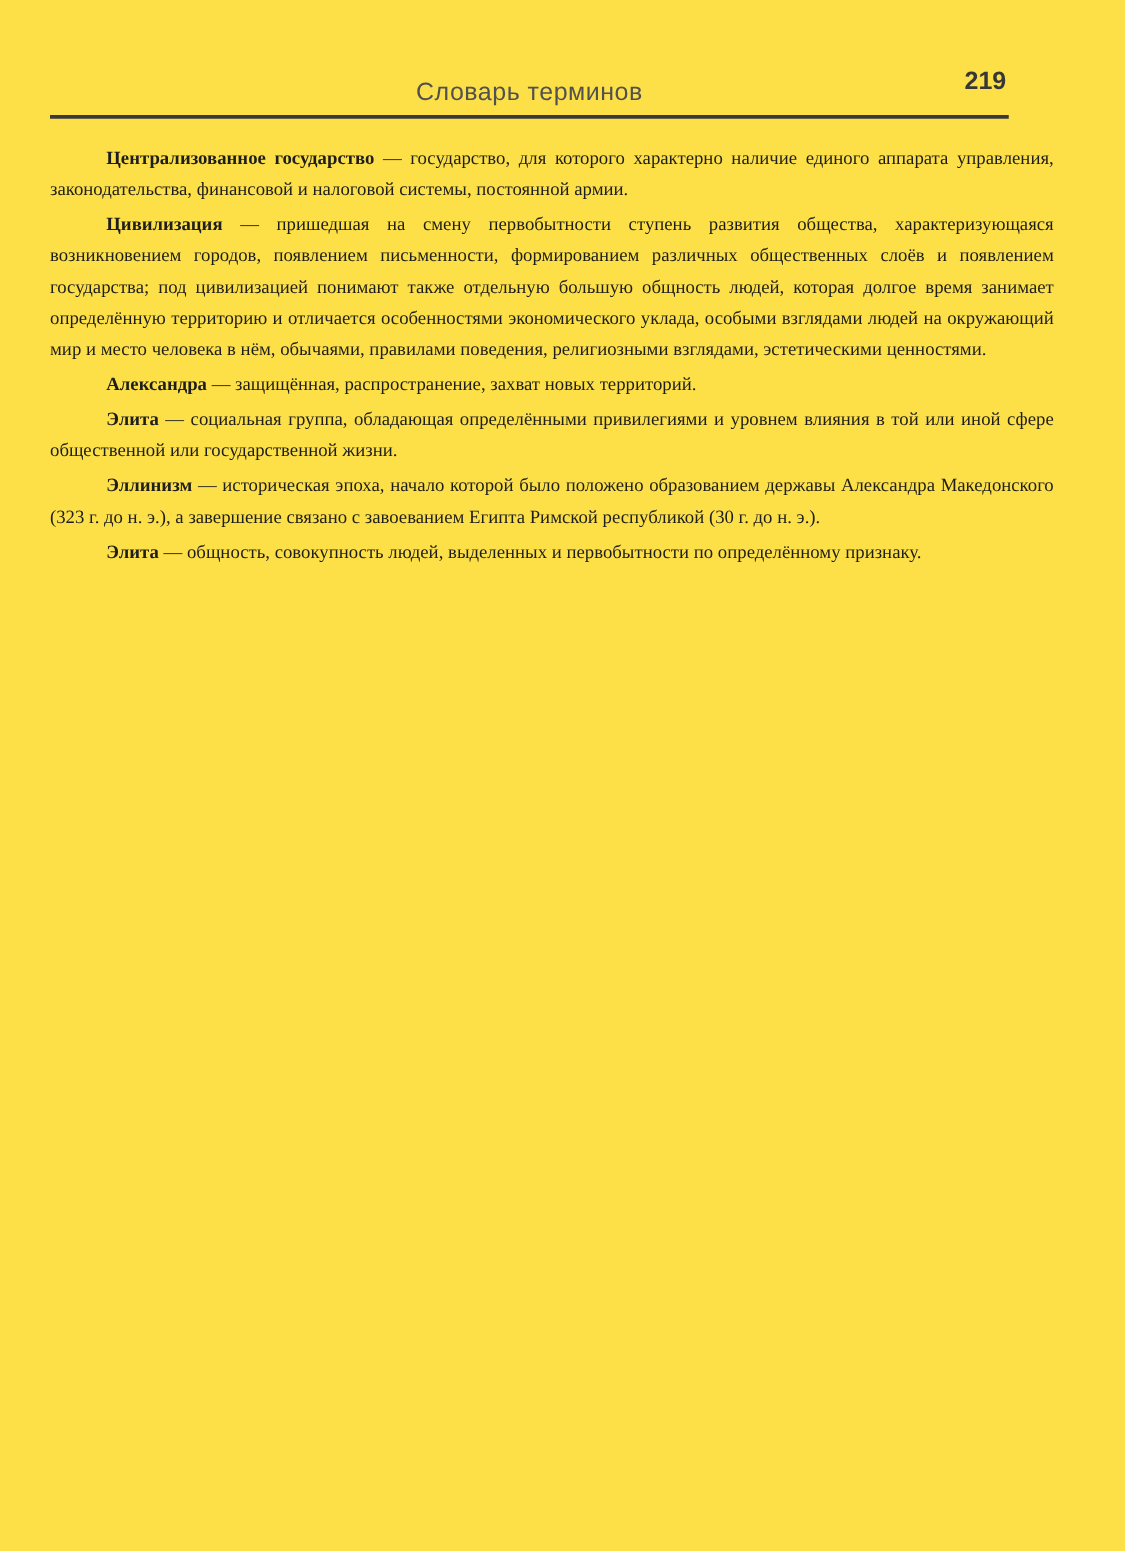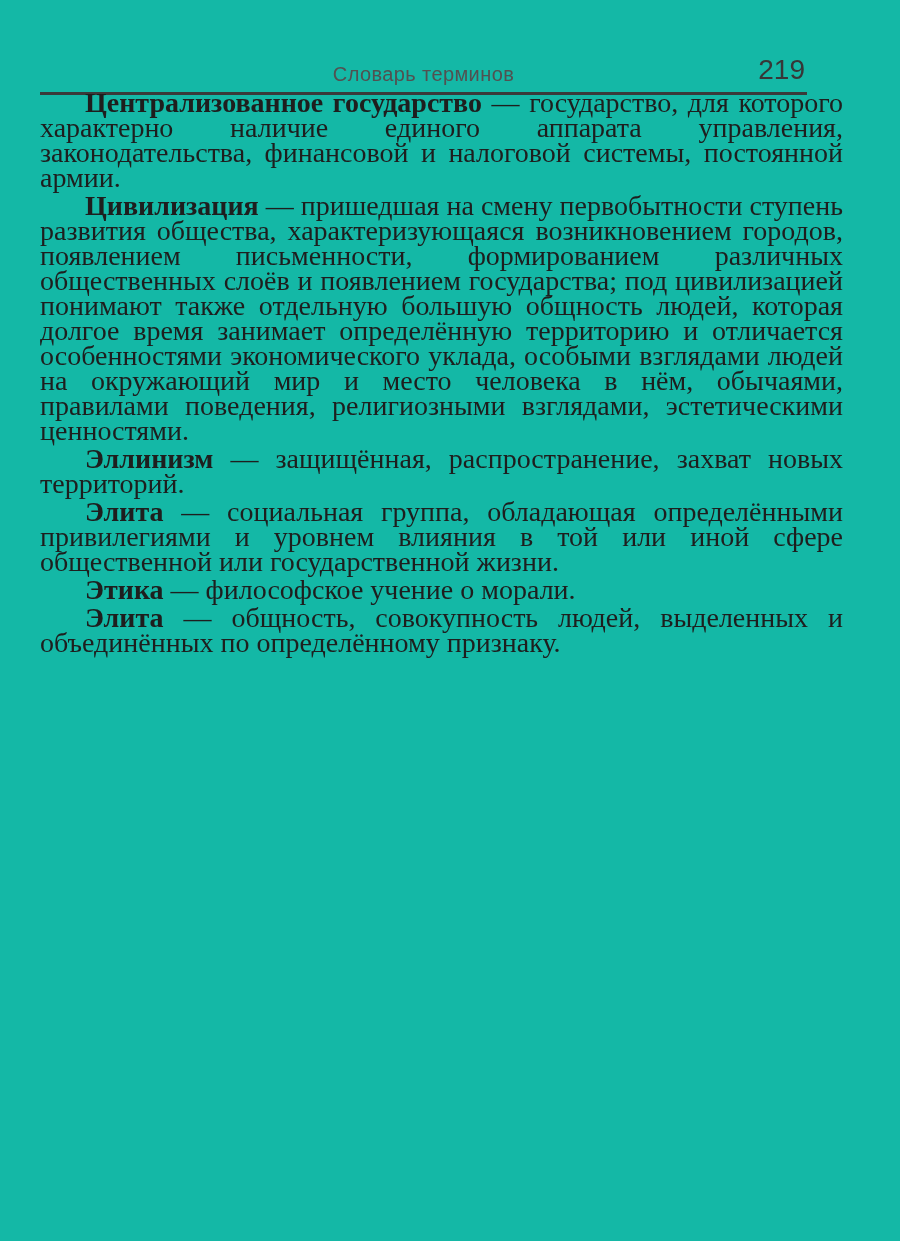--- a/index.html
+++ b/index.html
@@ -4,21 +4,21 @@
 <style>
   html, body { margin: 0; padding: 0; }
   body {
     width: 900px; height: 1241px;
     background: #ffffff;
     font-family: "Liberation Serif", serif;
   }
   .page {
     position: relative;
     width: 900px; height: 1241px;
-    background: #14b8a6;
+    background: #fde047;
     color: #1e1e1e;
     overflow: hidden;
   }
   .running-head {
     position: absolute;
     left: 40px; top: 56px;
     width: 767px; height: 36px;
   }
   .head-title {
     position: absolute;
@@ -26,34 +26,35 @@
     text-align: center;
     font-family: "Liberation Sans", sans-serif;
     font-size: 20px;
     letter-spacing: 0.4px;
     color: #515151;
   }
   .page-num {
     position: absolute;
     right: 2px; top: -2px;
     font-family: "Liberation Sans", sans-serif;
-    font-size: 28px;
+    font-size: 20px;
     color: #373737;
+    font-weight: bold;
   }
   .head-rule {
     position: absolute;
     left: 40px; top: 92px;
     width: 767px; height: 3px;
     background: #3a3a3a;
   }
   .glossary {
     position: absolute;
-    left: 40px; top: 87px;
+    left: 40px; top: 112px;
     width: 803px;
-    font-size: 28px;
+    font-size: 15px;
     line-height: 25px;
     text-align: justify;
     color: #1e1e1e;
   }
   .entry {
     margin: 3px 0 0 0;
     padding: 0;
     text-indent: 45px;
   }
   .term { font-weight: bold; }
@@ -79,34 +80,34 @@
 
 
       <p class="entry">
         <span class="term">Цивилизация</span>
         <span class="def">— пришедшая на смену первобытности ступень развития общества, характеризующаяся возникновением городов, появлением письменности, формированием различных общественных слоёв и появлением государства; под цивилизацией понимают также отдельную большую общность людей, которая долгое время занимает определённую территорию и отличается особенностями экономического уклада, особыми взглядами людей на окружающий мир и место человека в нём, обычаями, правилами поведения, религиозными взглядами, эстетическими ценностями.</span>
       </p>
 
 
 
       <p class="entry">
-        <span class="term">Эллинизм</span>
+        <span class="term">Александра</span>
         <span class="def">— защищённая, распространение, захват новых территорий.</span>
       </p>
 
       <p class="entry">
         <span class="term">Элита</span>
         <span class="def">— социальная группа, обладающая определёнными привилегиями и уровнем влияния в той или иной сфере общественной или государственной жизни.</span>
       </p>
 
+      <p class="entry">
+        <span class="term">Эллинизм</span>
+        <span class="def">— историческая эпоха, начало которой было положено образованием державы Александра Македонского (323 г. до н. э.), а завершение связано с завоеванием Египта Римской республикой (30 г. до н. э.).</span>
+      </p>
 
-      <p class="entry">
-        <span class="term">Этика</span>
-        <span class="def">— философское учение о морали.</span>
-      </p>
 
       <p class="entry">
         <span class="term">Элита</span>
-        <span class="def">— общность, совокупность людей, выделенных и объединённых по определённому признаку.</span>
+        <span class="def">— общность, совокупность людей, выделенных и первобытности по определённому признаку.</span>
       </p>
     </div>
 
 </div>
 
 </body></html>

